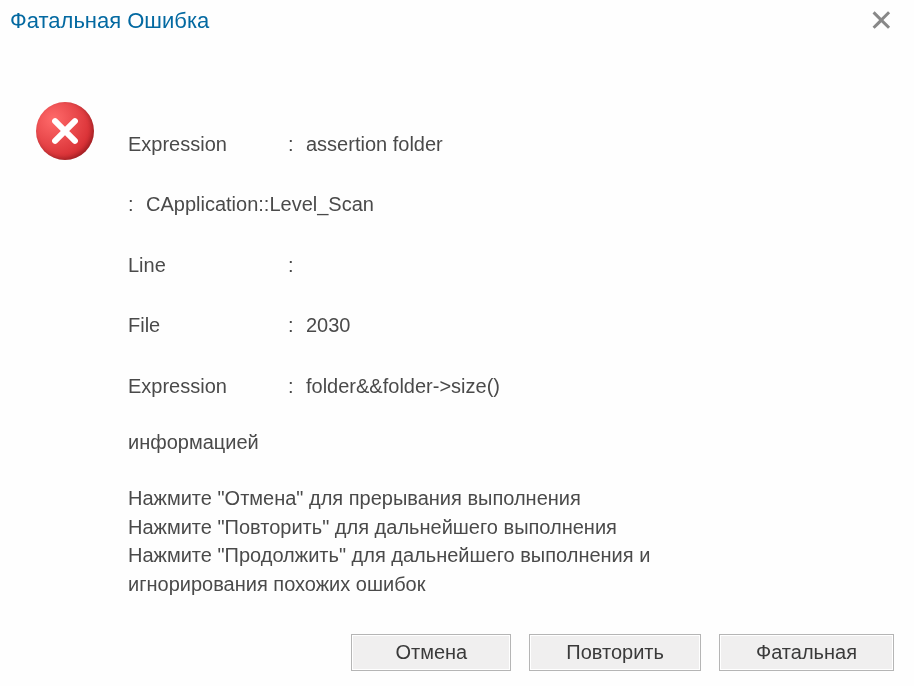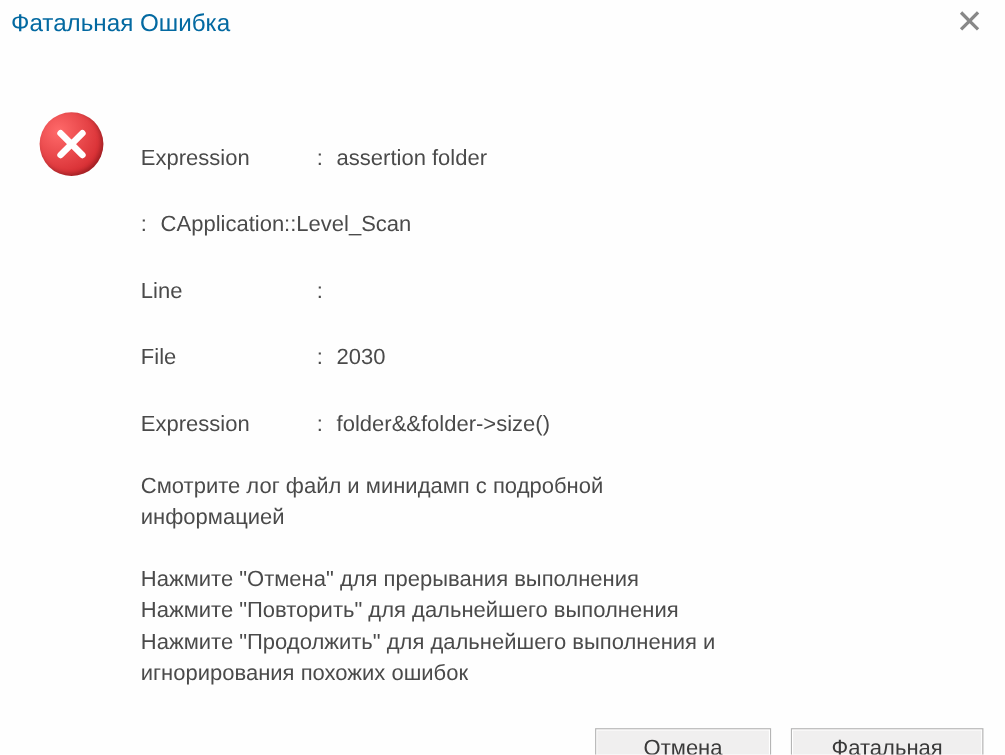--- a/index.html
+++ b/index.html
@@ -146,32 +146,32 @@
         <span class="sep">:</span>
         <span class="val">2030</span>
       </div>
       <div class="row">
         <span class="label">Expression</span>
         <span class="sep">:</span>
         <span class="val">folder&amp;&amp;folder-&gt;size()</span>
       </div>
 
       <div class="block">
-        <div>Смотрите лог файл и минидамп с подробной</div>
         <div>информацией</div>
       </div>
 
       <div class="block">
         <div>Нажмите "Отмена" для прерывания выполнения</div>
         <div>Нажмите "Повторить" для дальнейшего выполнения</div>
         <div>Нажмите "Продолжить" для дальнейшего выполнения и</div>
         <div>игнорирования похожих ошибок</div>
       </div>
 
     </div>
   </div>
 
   <div class="button-row">
     <button class="btn">Отмена</button>
+    <button class="btn">Повторить</button>
     <button class="btn">Фатальная</button>
   </div>
 
 </div>
 
 </body></html>

